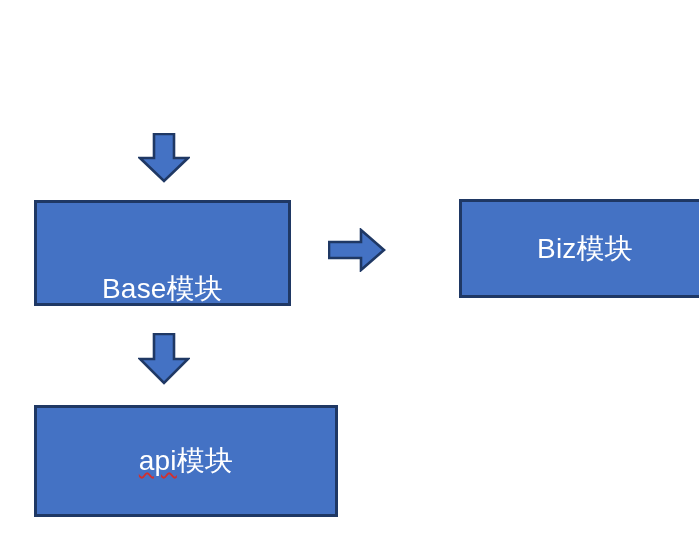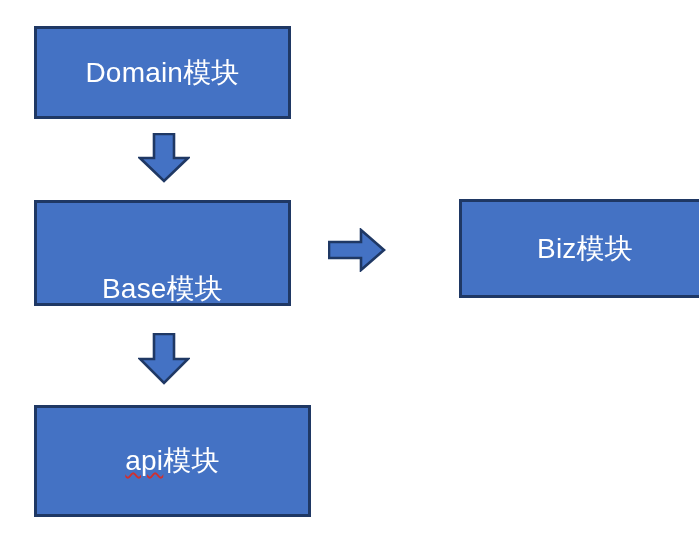--- a/index.html
+++ b/index.html
@@ -37,38 +37,35 @@
   }
   .module-label.spellcheck .misspelled {
     text-decoration: underline wavy #D03030;
     text-decoration-thickness: 1.5px;
     text-underline-offset: 2px;
   }
   
   #box-domain { left: 34px;  top: 26px;  width: 257px; height: 93px; }
   #box-base   { left: 34px;  top: 200px; width: 257px; height: 106px; align-items: flex-end; }
   #box-biz    { left: 417px; top: 199px; width: 252px; height: 99px; margin-left: 42px; }
-  #box-api    { left: 34px;  top: 405px; width: 277px; height: 112px; }
+  #box-api    { left: 34px;  top: 405px; width: 304px; height: 112px; }
 
   .arrow {
     position: absolute;
     display: block;
   }
   #arrow-domain-to-base { left: 138px; top: 133px; width: 52px; height: 50px; }
   #arrow-base-to-api    { left: 138px; top: 333px; width: 52px; height: 52px; }
   #arrow-base-to-biz    { left: 328px; top: 228px; width: 58px; height: 44px; }
 </style>
 </head>
 <body>
 
 <div id="canvas">
 
-  <div class="module-box" id="box-domain">
-    <span class="module-label">Domain模块</span>
-  </div>
 
   <svg class="arrow" id="arrow-domain-to-base" viewBox="0 0 52 50">
     <polygon points="16,1 36,1 36,25 50,25 26,48 2,25 16,25" fill="#4472C4" stroke="#1F3864" stroke-width="2.6" stroke-linejoin="miter"></polygon>
   </svg>
 
   <div class="module-box" id="box-base">
     <span class="module-label">Base模块</span>
   </div>
 
   <svg class="arrow" id="arrow-base-to-biz" viewBox="0 0 58 44">

